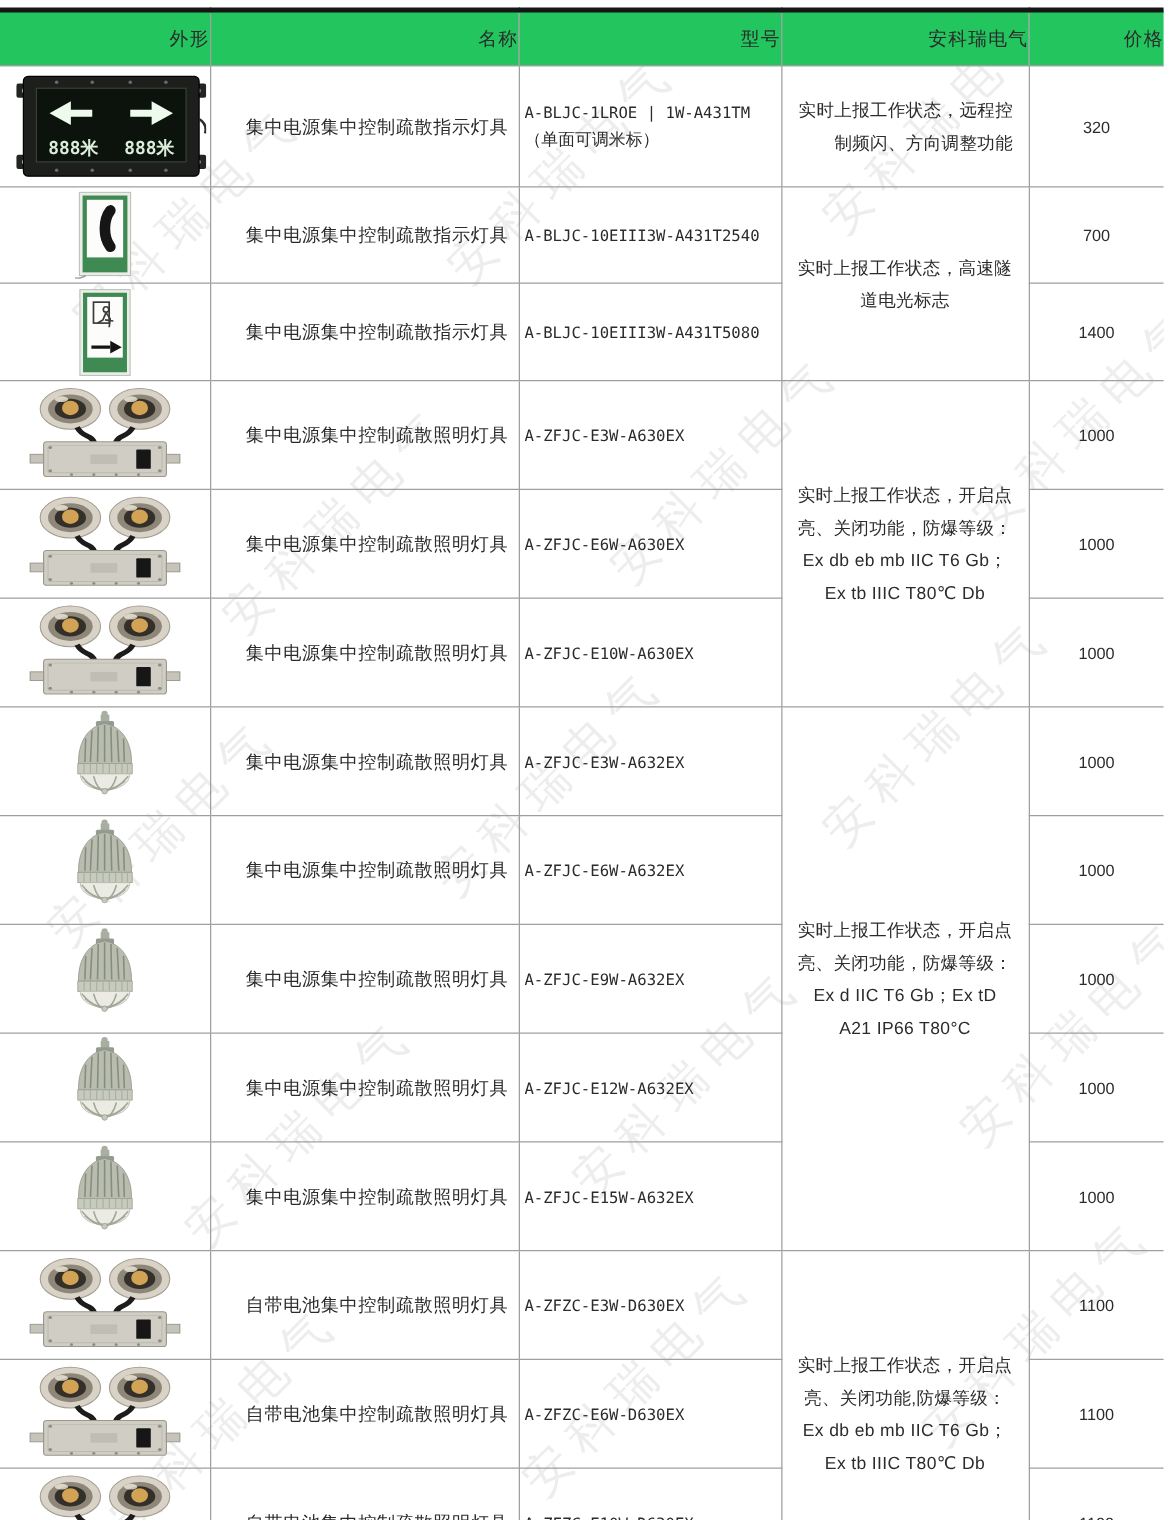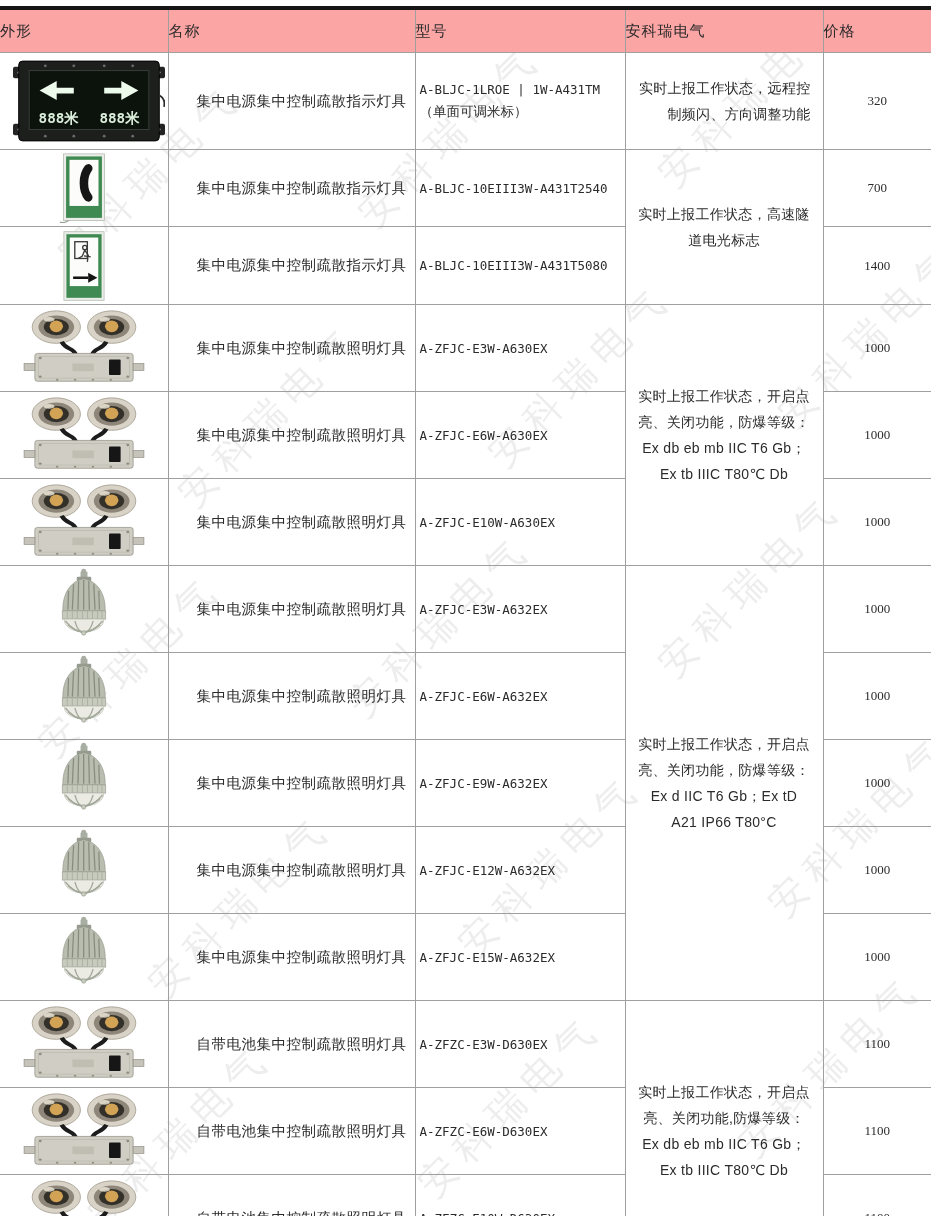--- a/index.html
+++ b/index.html
@@ -7,22 +7,22 @@
         font-family:"Liberation Sans","DejaVu Sans",sans-serif;color:#2b2b2b;}
   
   .wm{position:absolute;transform:rotate(-45deg);font-size:38px;letter-spacing:10px;
       color:#bdbdbd;opacity:.26;white-space:nowrap;pointer-events:none;z-index:0;}
   
   table.price-table{position:relative;z-index:1;border-collapse:collapse;table-layout:fixed;
       width:931px;margin-top:6px;border-top:4px solid #161616;border-bottom:4px solid #161616;}
   .price-table th,.price-table td{border:1px solid #9f9f9f;vertical-align:middle;padding:0;}
   .price-table th:first-child,.price-table td:first-child{border-left:none;}
   .price-table th:last-child,.price-table td:last-child{border-right:none;}
-  .price-table thead th{background:#fca5a5;height:42px;font-size:15px;font-weight:500;
-      text-align:left;letter-spacing:1px;}
+  .price-table thead th{background:#22c55e;height:42px;font-size:15px;font-weight:500;
+      text-align:right;letter-spacing:1px;}
   tbody tr:nth-child(1){height:97px}
   tbody tr:nth-child(2){height:77px}
   tbody tr:nth-child(3){height:78px}
   tbody tr:nth-child(4){height:86px}
   tbody tr:nth-child(5){height:86px}
   tbody tr:nth-child(6){height:86px}
   tbody tr:nth-child(7){height:86px}
   tbody tr:nth-child(8){height:85px}
   tbody tr:nth-child(9){height:85px}
   tbody tr:nth-child(10){height:85px}
@@ -30,21 +30,21 @@
   tbody tr:nth-child(12){height:84px}
   tbody tr:nth-child(13){height:85px}
   tbody tr:nth-child(14){height:80px}
   td.img-cell{text-align:center;padding:2px 13px;}
   td.name{text-align:right;font-size:14.5px;padding:4px 8px;letter-spacing:.5px;}
   td.model{text-align:left;font-family:"DejaVu Sans Mono","Liberation Mono",monospace;
       font-size:12.5px;padding:4px 4px;}
   td.model .note{font-family:Liberation Mono, monospace;font-size:13.5px;margin-top:6px;}
   td.func{font-size:14px;line-height:26px;text-align:center;padding:6px 12px;letter-spacing:.3px;}
   td.func.left{text-align:right;margin-left:36px;}
-  td.price{text-align:center;font-family:Liberation Serif, serif;font-size:13px;}
+  td.price{text-align:center;font-family:Liberation Sans, sans-serif;font-size:13px;}
   .img-led{width:152px;height:84px;}
   .img-sign{width:54px;}
   .img-twin{width:134px;height:82px;}
   .img-dome{width:62px;height:82px;}
   svg{display:block;margin:0 auto;}
 </style>
 </head>
 <body>
 
 <div class="page">

